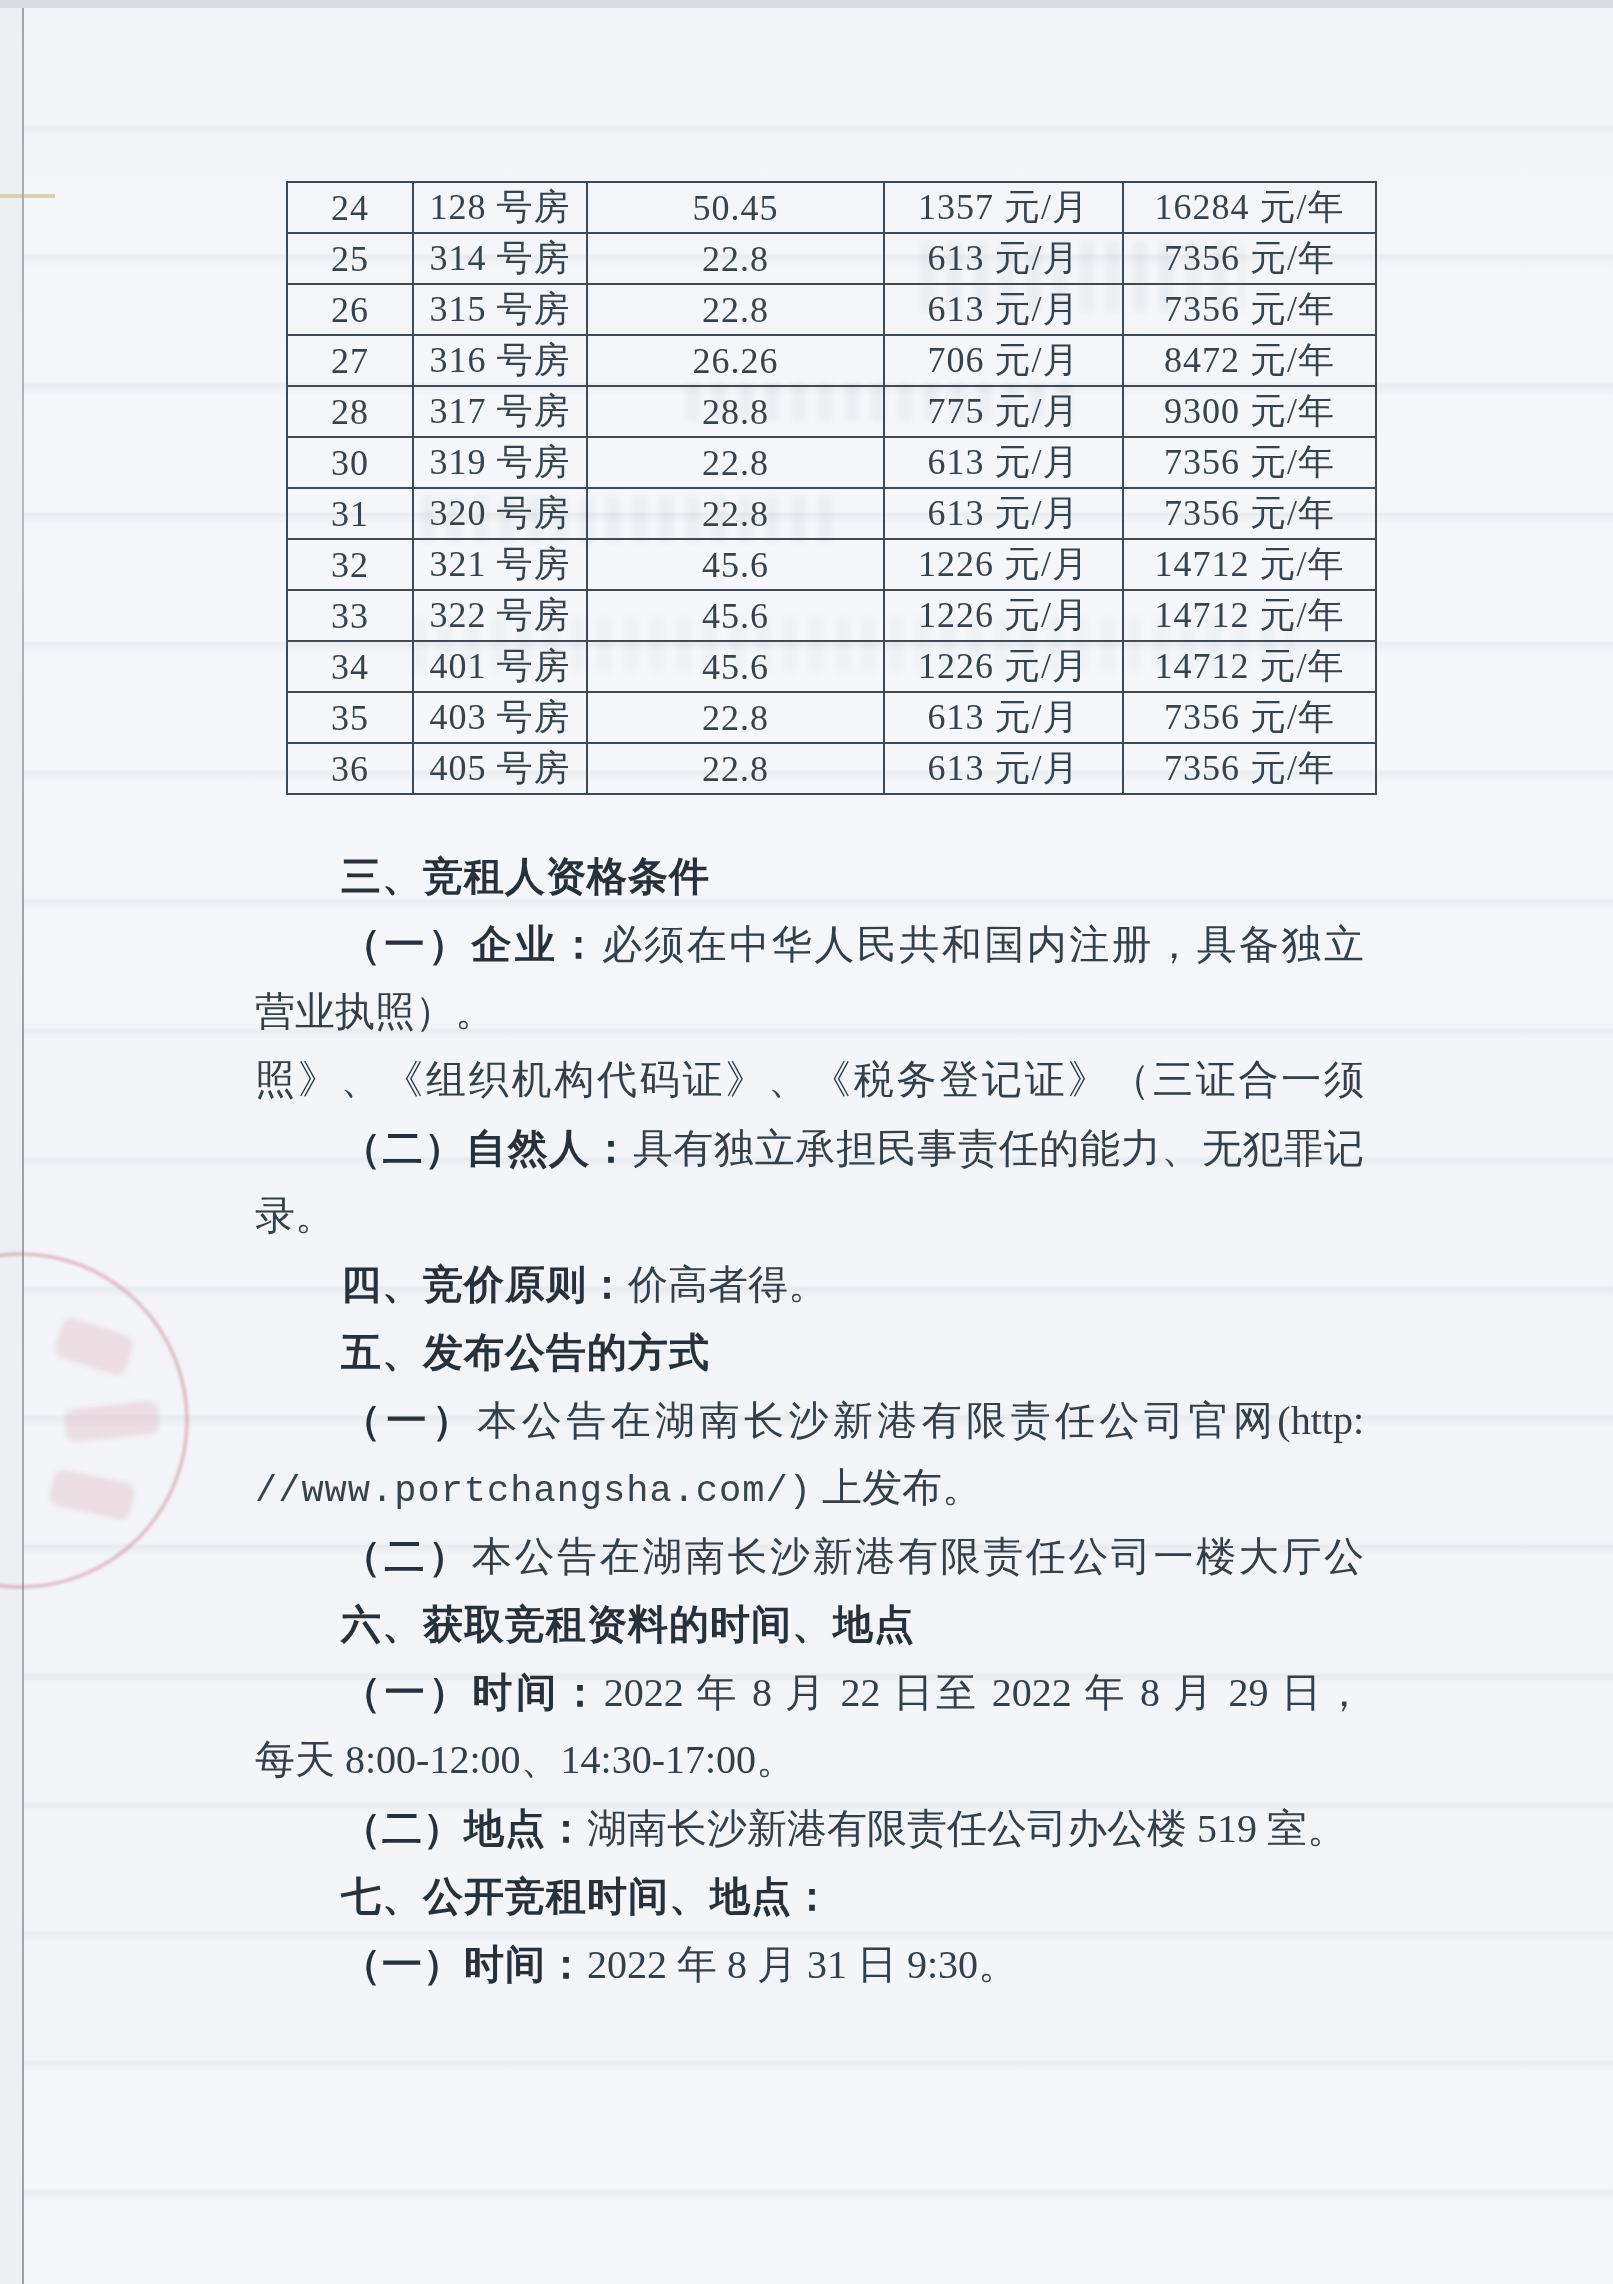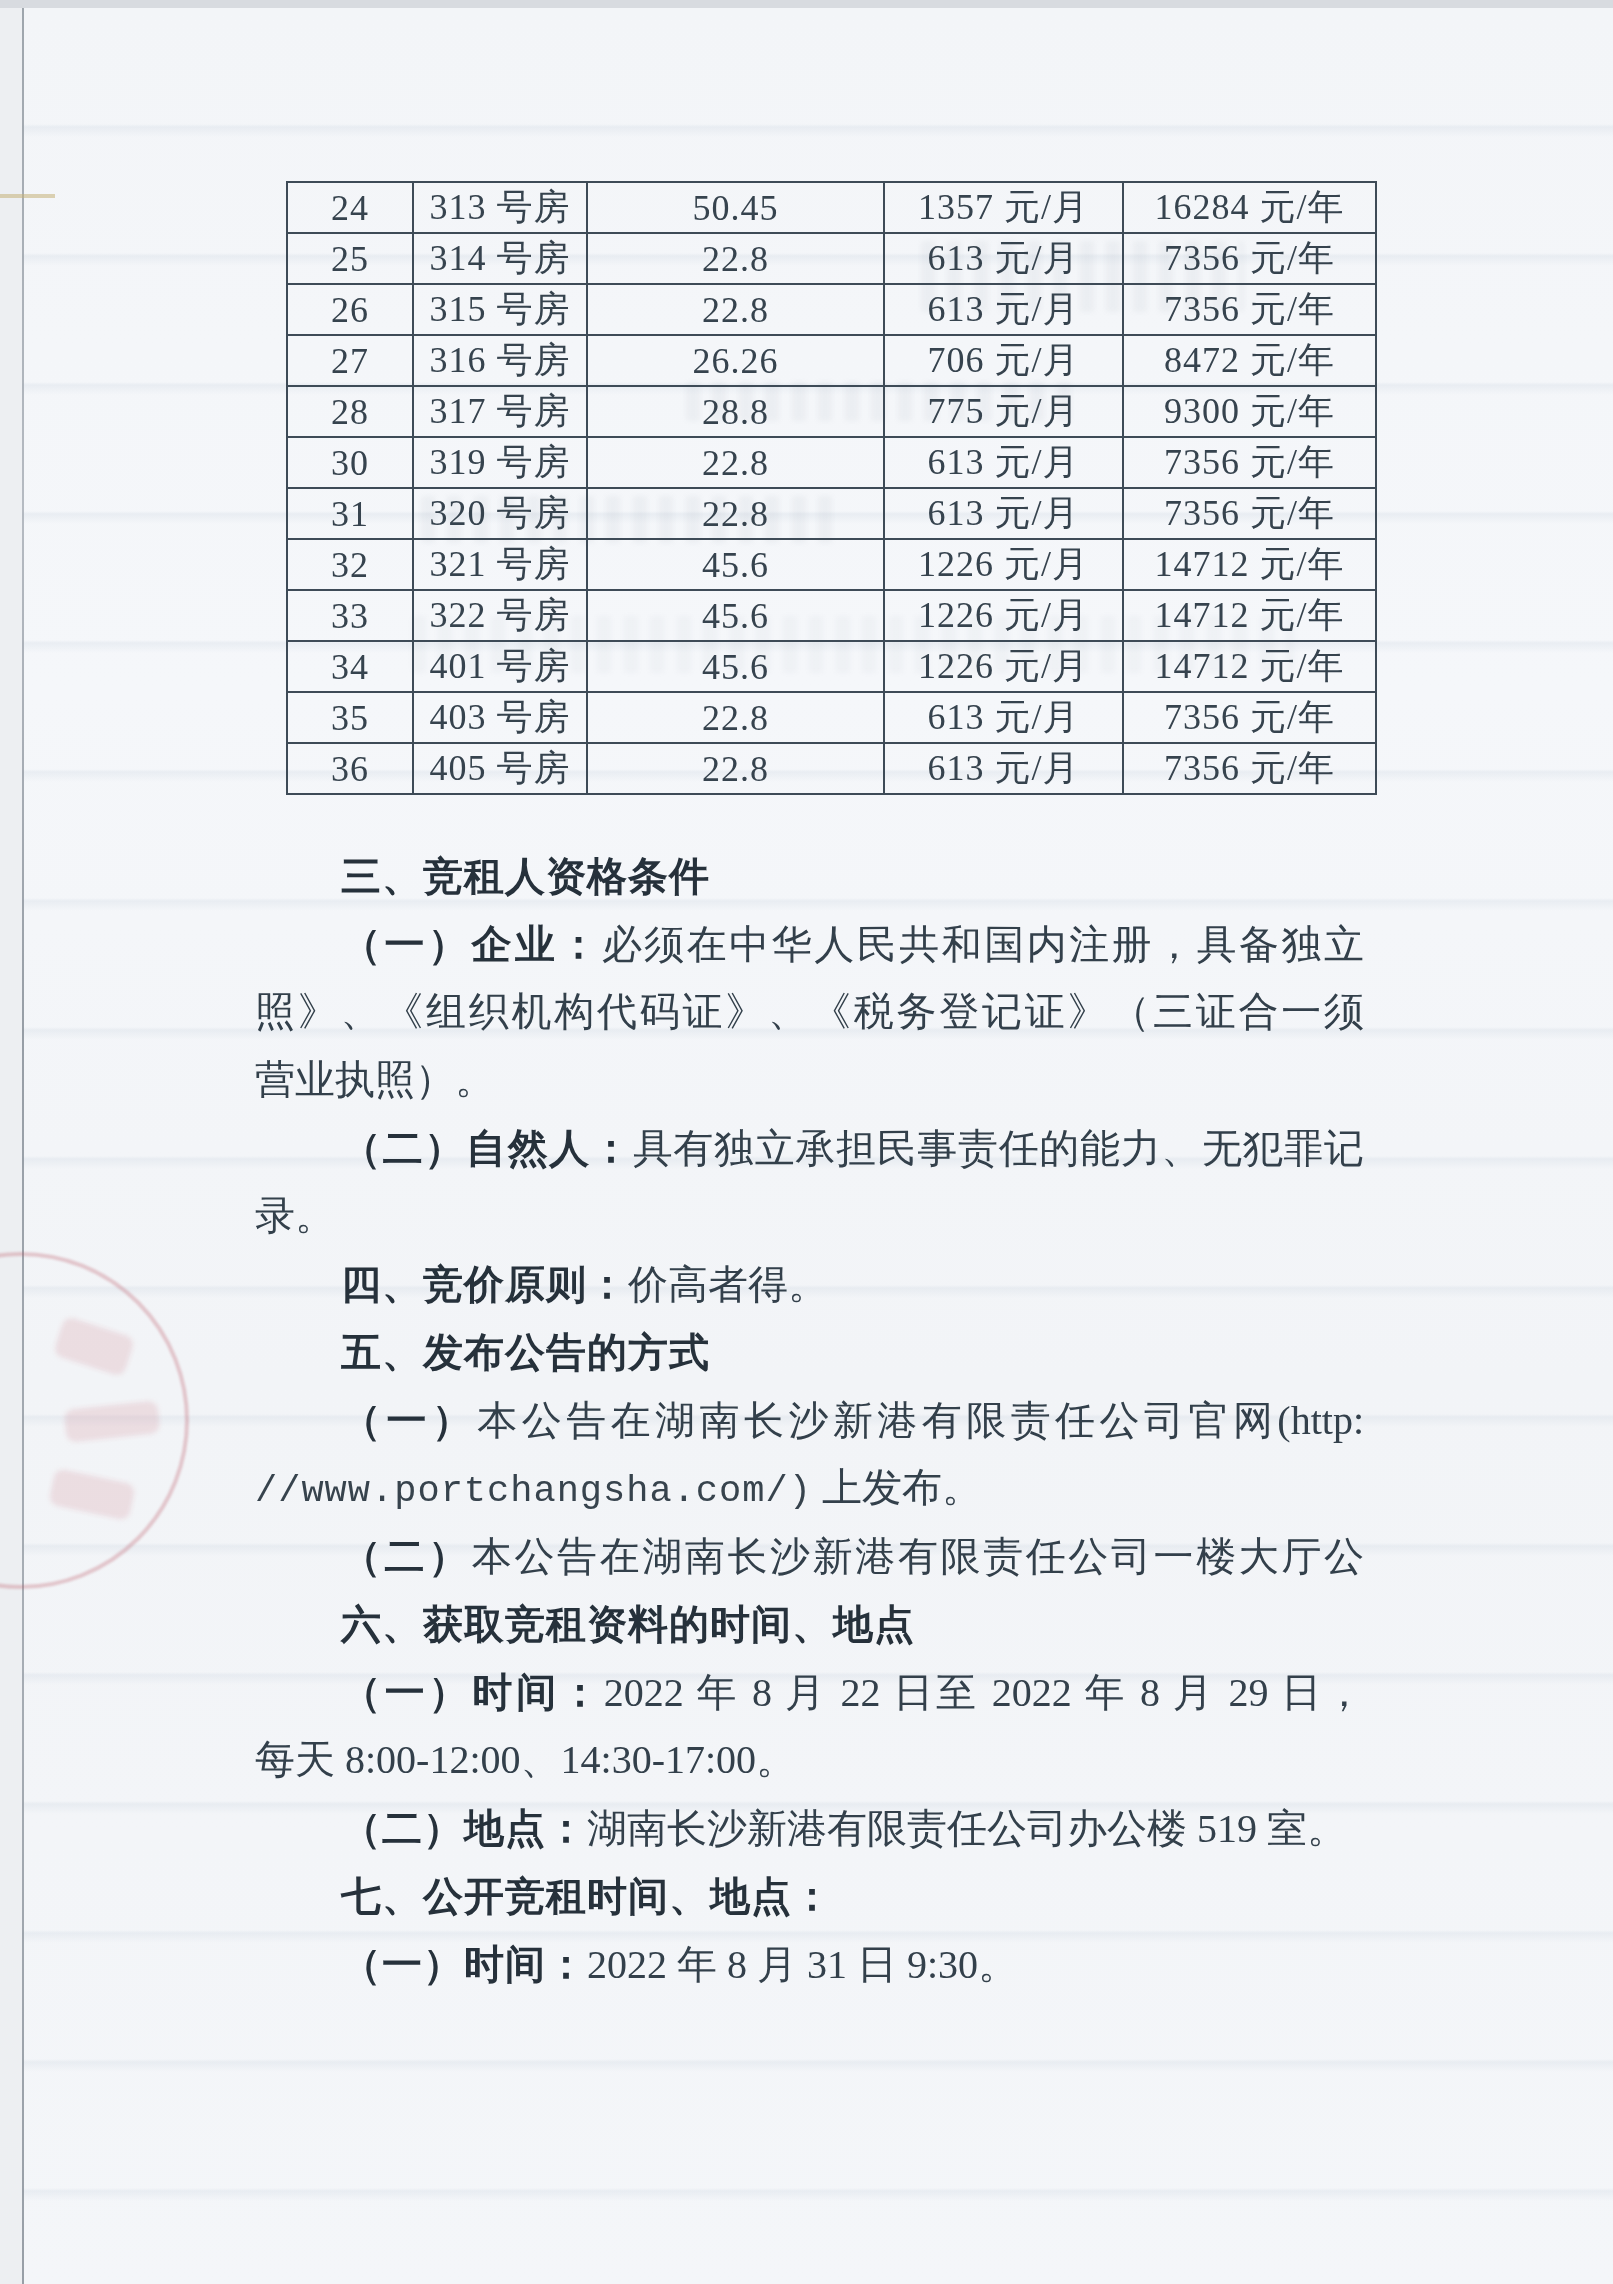--- a/index.html
+++ b/index.html
@@ -90,21 +90,21 @@
       <colgroup>
         <col style="width:126px">
           <col style="width:174px">
           <col style="width:297px">
         <col style="width:239px">
           <col style="width:253px">
       </colgroup>
       <tbody>
         <tr>
           <td>24</td>
-          <td>313 号房</td>
+          <td>128 号房</td>
           <td>50.45</td>
           <td>1357 元/月</td>
           <td>16284 元/年</td>
         </tr>
         <tr>
           <td>25</td>
           <td>314 号房</td>
           <td>22.8</td>
           <td>613 元/月</td>
           <td>7356 元/年</td>
@@ -179,22 +179,22 @@
           <td>613 元/月</td>
           <td>7356 元/年</td>
         </tr>
       </tbody>
     </table>
   </div>
 
   <div class="content">
     <div class="line ind"><span class="lead">三、竞租人资格条件</span></div>
     <div class="line ind just"><span class="lead">（一）企业：</span><span>必须在中华人民共和国内注册，具备独立</span></div>
+    <div class="line"><span>营业执照）。</span></div>
     <div class="line just"><span>照》、《组织机构代码证》、《税务登记证》（三证合一须</span></div>
-    <div class="line"><span>营业执照）。</span></div>
     <div class="line ind just"><span class="lead">（二）自然人：</span><span>具有独立承担民事责任的能力、无犯罪记</span></div>
     <div class="line"><span>录。</span></div>
     <div class="line ind"><span class="lead">四、竞价原则：</span><span>价高者得。</span></div>
     <div class="line ind"><span class="lead">五、发布公告的方式</span></div>
     <div class="line ind just"><span class="lead">（一）</span><span>本公告在湖南长沙新港有限责任公司官网(http:</span></div>
     <div class="line"><span class="url">//www.portchangsha.com/)</span><span> 上发布。</span></div>
     <div class="line ind just"><span class="lead">（二）</span><span>本公告在湖南长沙新港有限责任公司一楼大厅公</span></div>
     <div class="line ind"><span class="lead">六、获取竞租资料的时间、地点</span></div>
     <div class="line ind just"><span class="lead">（一）时间：</span><span>2022 年 8 月 22 日至 2022 年 8 月 29 日，</span></div>
     <div class="line"><span>每天 8:00-12:00、14:30-17:00。</span></div>

